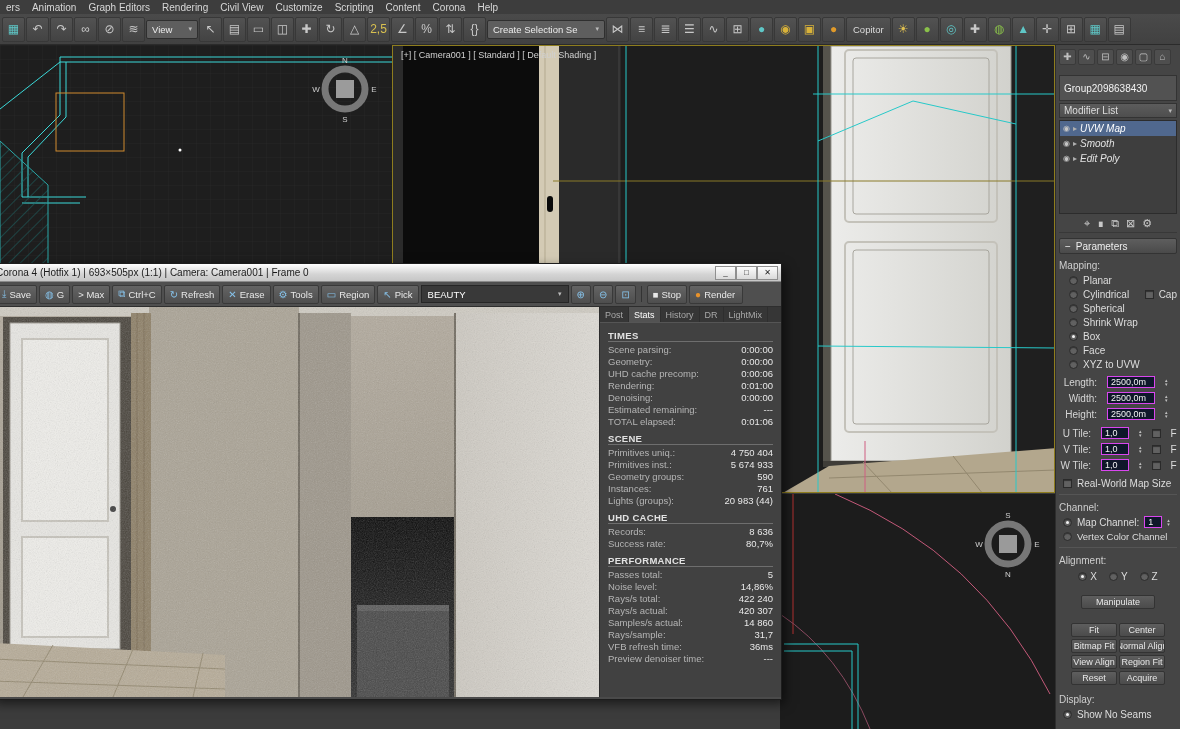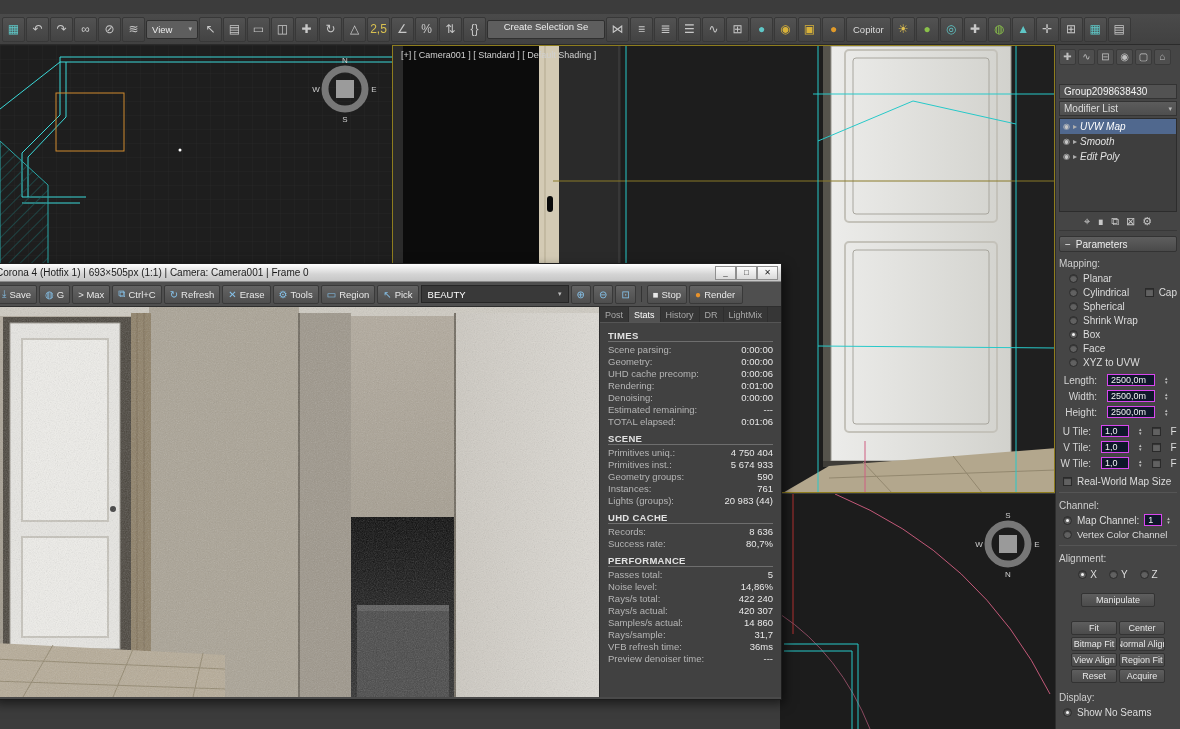--- a/index.html
+++ b/index.html
@@ -26,22 +26,22 @@
   .vp svg{display:block}
   .vp-top{left:0;top:45px;width:392px;height:222px}
   .vp-cam{left:392px;top:45px;width:663px;height:448px;border:1px solid #8e7d1e}
   .vp-bottom{left:780px;top:494px;width:275px;height:235px}
   
   .cmdpanel{position:absolute;left:1055px;top:45px;width:125px;height:684px;background:#454545;
             border-left:1px solid #2e2e2e;display:flex;flex-direction:column;padding:0 3px;font-size:10px;z-index:4}
   .cp-tabs{display:flex;align-items:center;gap:2px;height:21px;padding-top:2px}
   .cp-tab{width:17px;height:16px;display:flex;align-items:center;justify-content:center;font-size:10px;color:#c0c0c0;
           background:#4e4e4e;border:1px solid #3a3a3a;border-radius:2px}
-  .cp-name{height:15px;background:#525252;border:1px solid #333;display:flex;align-items:center;padding:0 4px;
-           color:#f2f2f2;margin:18px 0 1px;white-space:nowrap;overflow:hidden}
+  .cp-name{height:26px;background:#525252;border:1px solid #333;display:flex;align-items:center;padding:0 4px;
+           color:#f2f2f2;margin:9px 0 1px;white-space:nowrap;overflow:hidden}
   .cp-modlist{height:15px;background:linear-gradient(#5c5c5c,#4e4e4e);border:1px solid #333;display:flex;
               align-items:center;justify-content:space-between;padding:0 4px;margin:1px 0}
   .cp-stack{height:94px;background:#3e3e3e;border:1px solid #2c2c2c;margin:1px 0;overflow:hidden}
   .mod-row{height:15px;display:flex;align-items:center;gap:3px;padding:0 3px;font-style:italic;color:#e2e2e2;white-space:nowrap}
   .mod-row.sel{background:#50688e;color:#fff}
   .mod-eye{font-size:8px;color:#c5c5c5;font-style:normal}
   .mod-arrow{font-size:8px;color:#b0b0b0;font-style:normal}
   .cp-stacktools{height:18px;display:flex;align-items:center;justify-content:center;gap:7px;border-bottom:1px solid #383838}
   .st-icon{font-size:11px;color:#c8c8c8}
   .cp-rollout{height:16px;background:linear-gradient(#5e5e5e,#4a4a4a);border:1px solid #333;border-radius:2px;
@@ -97,20 +97,32 @@
   .stats-list{flex:1;padding:2px 8px 0 8px;overflow:hidden}
   .stats-h{font-weight:bold;color:#e2e2e2;border-bottom:1px solid #6e6e6e;margin:5px 0 2px;font-size:9.5px;letter-spacing:.3px}
   .stats-row{display:flex;justify-content:space-between;font-size:9.5px;line-height:12px;color:#b5b5b5}
   .stats-row .v{color:#e8e8e8}
 </style>
 </head>
 <body>
 
 <div class="stage">
 
+  <div class="menubar" id="menubar">
+      <div class="menu-item">ers</div>
+      <div class="menu-item">Animation</div>
+      <div class="menu-item">Graph Editors</div>
+      <div class="menu-item">Rendering</div>
+      <div class="menu-item">Civil View</div>
+      <div class="menu-item">Customize</div>
+      <div class="menu-item">Scripting</div>
+      <div class="menu-item">Content</div>
+      <div class="menu-item">Corona</div>
+      <div class="menu-item">Help</div>
+    </div>
   <div class="toolbar" id="toolbar">
       <div class="tb-icon" style="color: rgb(95, 199, 199);">▦</div>
       <div class="tb-icon">↶</div>
       <div class="tb-icon">↷</div>
       <div class="tb-icon">∞</div>
       <div class="tb-icon">⊘</div>
       <div class="tb-icon">≋</div>
       <div class="tb-dd" style="width: 52px; text-align: center;">
         <span>View</span>
         <span class="dd-car">▾</span>
@@ -120,21 +132,21 @@
       <div class="tb-icon">▭</div>
       <div class="tb-icon">◫</div>
       <div class="tb-icon">✚</div>
       <div class="tb-icon">↻</div>
       <div class="tb-icon">△</div>
       <div class="tb-icon small" style="color: rgb(216, 192, 80);">2,5</div>
       <div class="tb-icon">∠</div>
       <div class="tb-icon">%</div>
       <div class="tb-icon">⇅</div>
       <div class="tb-icon">{}</div>
-      <div class="tb-dd" style="width: 118px; flex-direction: column;">
+      <div class="tb-dd" style="width: 118px;">
         <span>Create Selection Se</span>
         <span class="dd-car">▾</span>
       </div>
       <div class="tb-icon">⋈</div>
       <div class="tb-icon">≡</div>
       <div class="tb-icon">≣</div>
       <div class="tb-icon">☰</div>
       <div class="tb-icon">∿</div>
       <div class="tb-icon">⊞</div>
       <div class="tb-icon" style="color: rgb(95, 199, 199);">●</div>

